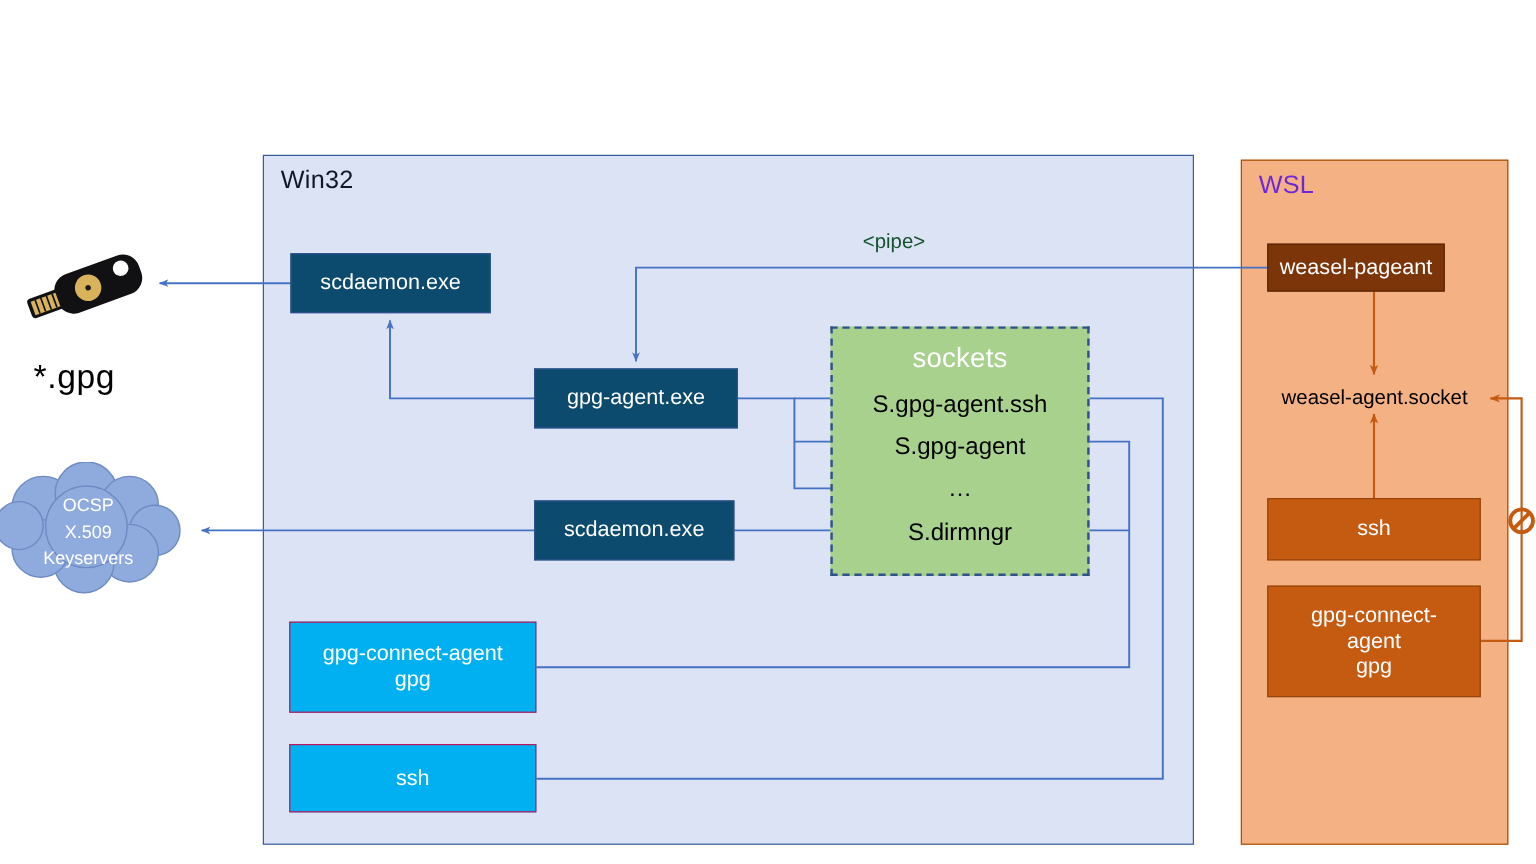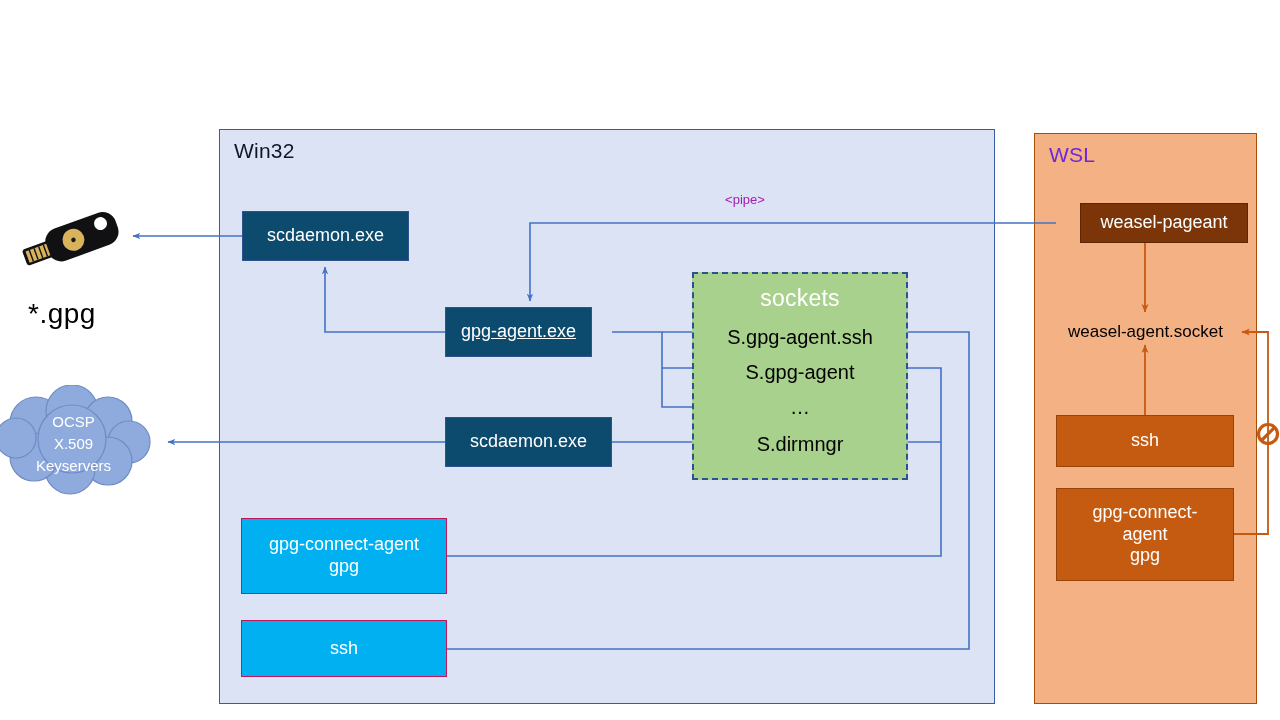--- a/index.html
+++ b/index.html
@@ -75,21 +75,21 @@
   }
   .node-green {
     background: #A9D18E;
     border: 2px dashed #2F528F;
     display: block;
     color: #000000;
   }
 
   
   #scdaemon    { left: 242px; top: 211px; width: 167px; height: 50px; }
-  #gpgagent    { left: 445px; top: 307px; width: 147px; height: 50px; text-decoration: underline; }
+  #gpgagent    { left: 445px; top: 307px; width: 170px; height: 50px; }
   #dirmngr     { left: 445px; top: 417px; width: 167px; height: 50px; }
   #gpgconnect-win  { left: 241px; top: 518px; width: 206px; height: 76px; flex-direction: column; }
   #ssh-win     { left: 241px; top: 620px; width: 206px; height: 57px; }
 
   #sockets     { left: 692px; top: 272px; width: 216px; height: 208px; }
   #sockets-title {
     text-align: center;
     color: #FFFFFF;
     font-size: 23px;
     padding-top: 10px;
@@ -100,21 +100,21 @@
     left: 0; right: 0;
     text-align: center;
     font-size: 20px;
     color: #000000;
   }
   #srow-0 { top: 51px; }
   #srow-1 { top: 86px; }
   #srow-2 { top: 121px; }
   #srow-3 { top: 158px; }
 
-  #weasel-pageant { left: 1056px; top: 203px; width: 168px; height: 40px; margin-left: 24px; }
+  #weasel-pageant { left: 1056px; top: 203px; width: 148px; height: 40px; }
   #wsl-ssh        { left: 1056px; top: 415px; width: 178px; height: 52px; }
   #wsl-gpgconnect { left: 1056px; top: 488px; width: 178px; height: 93px;
                     flex-direction: column; }
   #weasel-socket-label {
     left: 1034px; top: 322px; width: 223px;
     text-align: center;
     color: #000000;
     font-size: 17px;
     z-index: 6;
   }
@@ -138,22 +138,22 @@
     font-size: 28px;
     color: #000000;
     letter-spacing: 0.5px;
     z-index: 5;
   }
 
   
   #pipe-label {
     left: 660px; top: 192px; width: 170px;
     text-align: center;
-    font-size: 13px;
-    color: #a21caf;
+    font-size: 17px;
+    color: #14532d;
     z-index: 7;
   }
 
   
   svg.wires {
     position: absolute;
     left: 0; top: 0;
     width: 1280px; height: 720px;
     overflow: visible;
     pointer-events: none;

